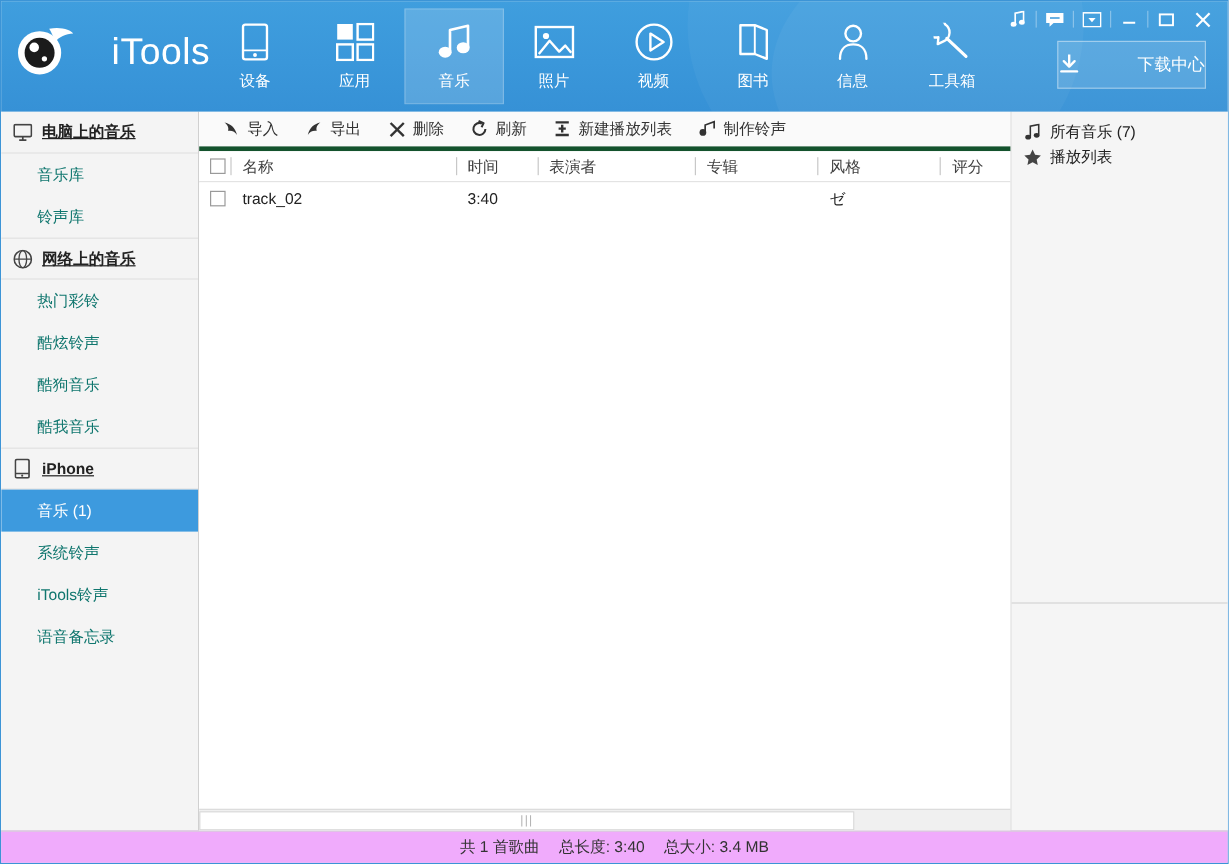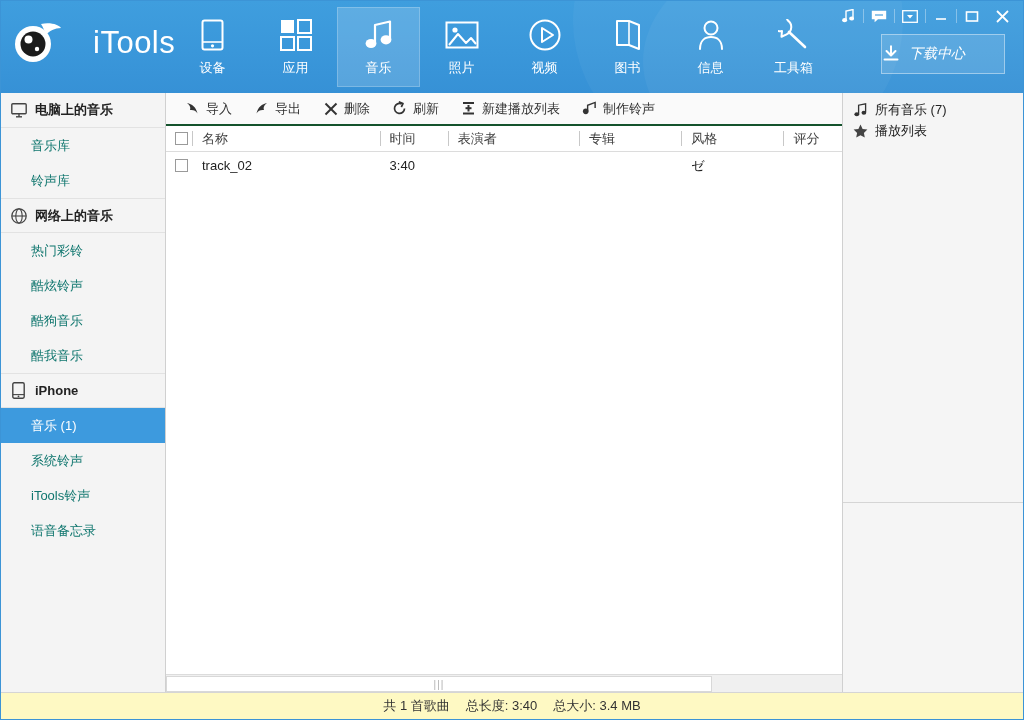--- a/index.html
+++ b/index.html
@@ -93,25 +93,24 @@
   .win-sep {
     width: 1px; height: 14px;
     background: rgba(255,255,255,0.35);
   }
   .dl-center {
     position: absolute;
     right: 18px; top: 33px;
     width: 124px; height: 40px;
     background: rgba(255,255,255,0.13);
     border: 1px solid rgba(255,255,255,0.42);
-    display: flex; align-items: center; justify-content: flex-start;
+    display: flex; align-items: center; justify-content: space-between;
     gap: 9px;
     cursor: pointer;
     z-index: 4;
-    font-style: italic;
   }
   .dl-center span { color: #fff; font-size: 14px; }
 
   
   .body {
     flex: 1 1 auto;
     display: flex;
     min-height: 0;
     background: #ffffff;
   }
@@ -126,20 +125,21 @@
   }
   .side-group-head {
     height: 35px;
     display: flex; align-items: center; gap: 8px;
     padding-left: 9px;
     font-size: 13px; font-weight: bold; color: #222;
     border-top: 1px solid #e2e2e2;
     border-bottom: 1px solid #e2e2e2;
     background: #f4f4f4;
     cursor: pointer;
+    text-decoration: underline;
   }
   .side-group-head:first-child { border-top: none; }
   .side-sub {
     height: 35px;
     display: flex; align-items: center;
     padding-left: 30px;
     font-size: 13px; color: #0f766e;
     cursor: pointer;
   }
   .side-sub.selected {
@@ -153,21 +153,21 @@
     flex: 1 1 auto;
     display: flex; flex-direction: column;
     min-width: 0;
     border-right: 1px solid #d0d0d0;
     background: #fff;
   }
   .action-bar {
     height: 33px;
     flex: 0 0 33px;
     display: flex; align-items: center;
-    border-bottom: 2px solid #14532d;
+    border-bottom: 4px solid #14532d;
     background: #fafafa;
     padding-left: 8px;
   }
   .act-btn {
     display: flex; align-items: center; gap: 6px;
     padding: 0 11px; height: 26px;
     font-size: 13px; color: #333;
     cursor: pointer;
   }
   .act-ico { width: 15px; height: 15px; display: flex; align-items: center; justify-content: center; }
@@ -247,21 +247,21 @@
     padding-left: 10px;
     font-size: 13px; color: #222;
     cursor: pointer;
   }
   .rp-ico { width: 15px; height: 15px; display: flex; align-items: center; justify-content: center; }
 
   
   .status {
     flex: 0 0 27px;
     height: 27px;
-    background: #fef9c3;
+    background: #f0abfc;
     border-top: 1px solid #d5d5d5;
     display: flex; align-items: center; justify-content: center;
     gap: 16px;
     font-size: 13px; color: #333;
   }
 </style>
 </head>
 <body>
 
 <div id="app">

